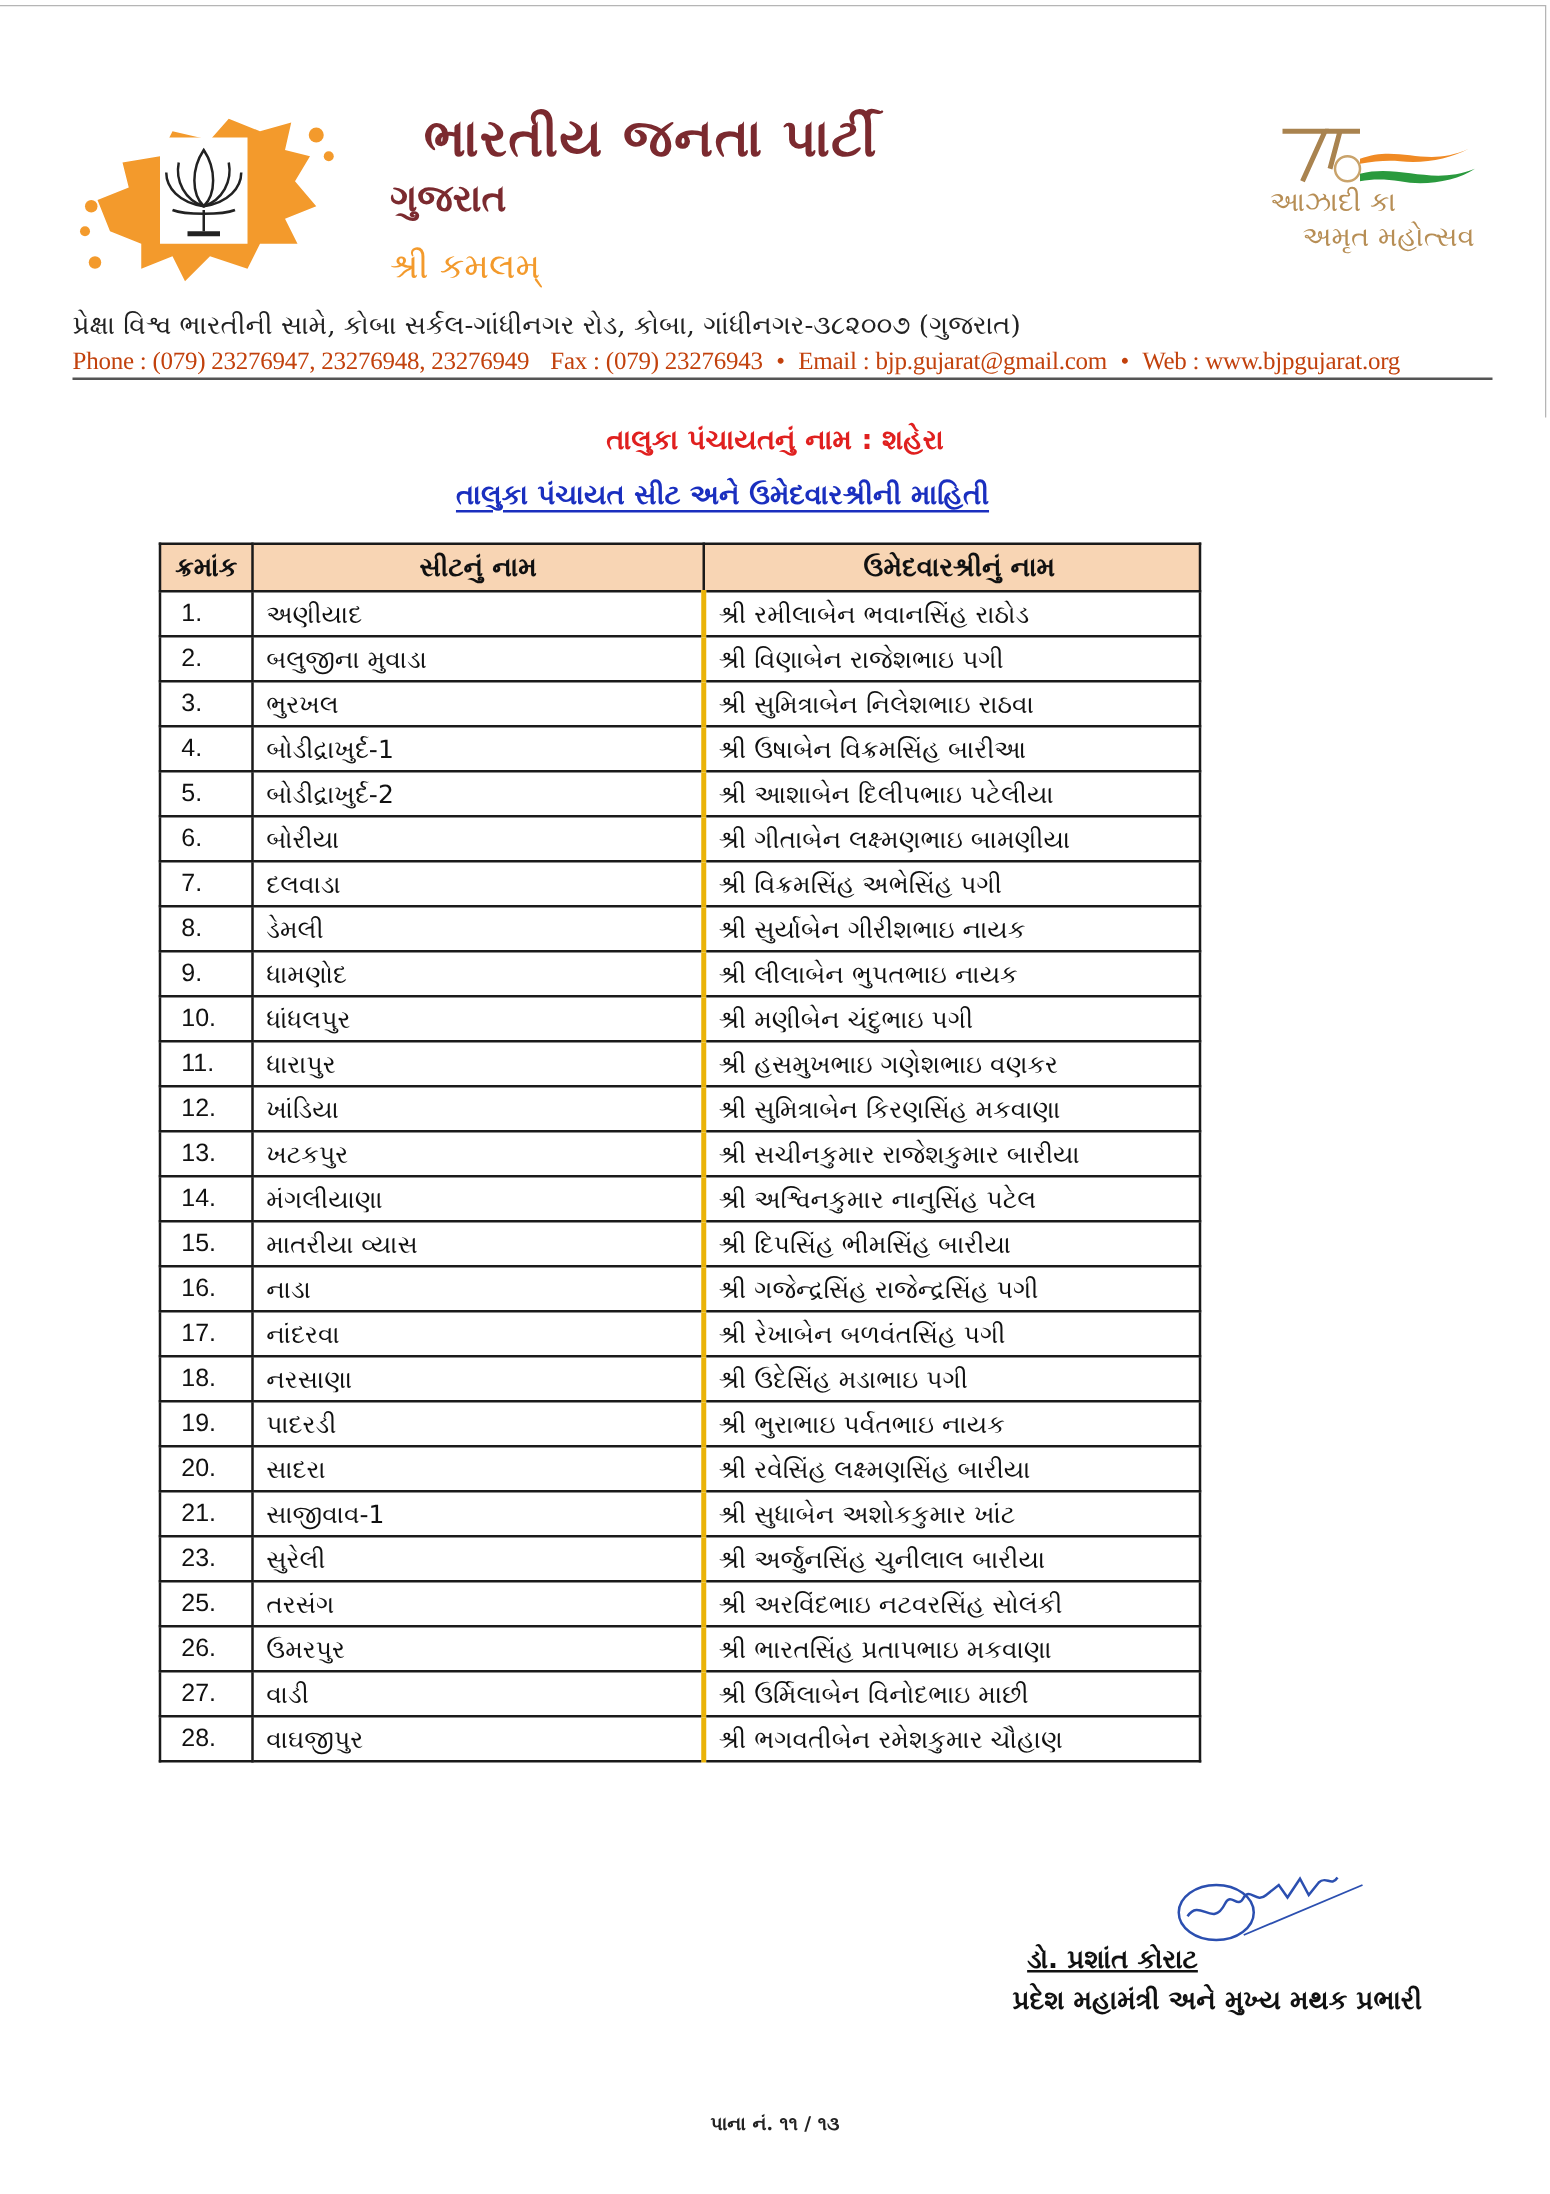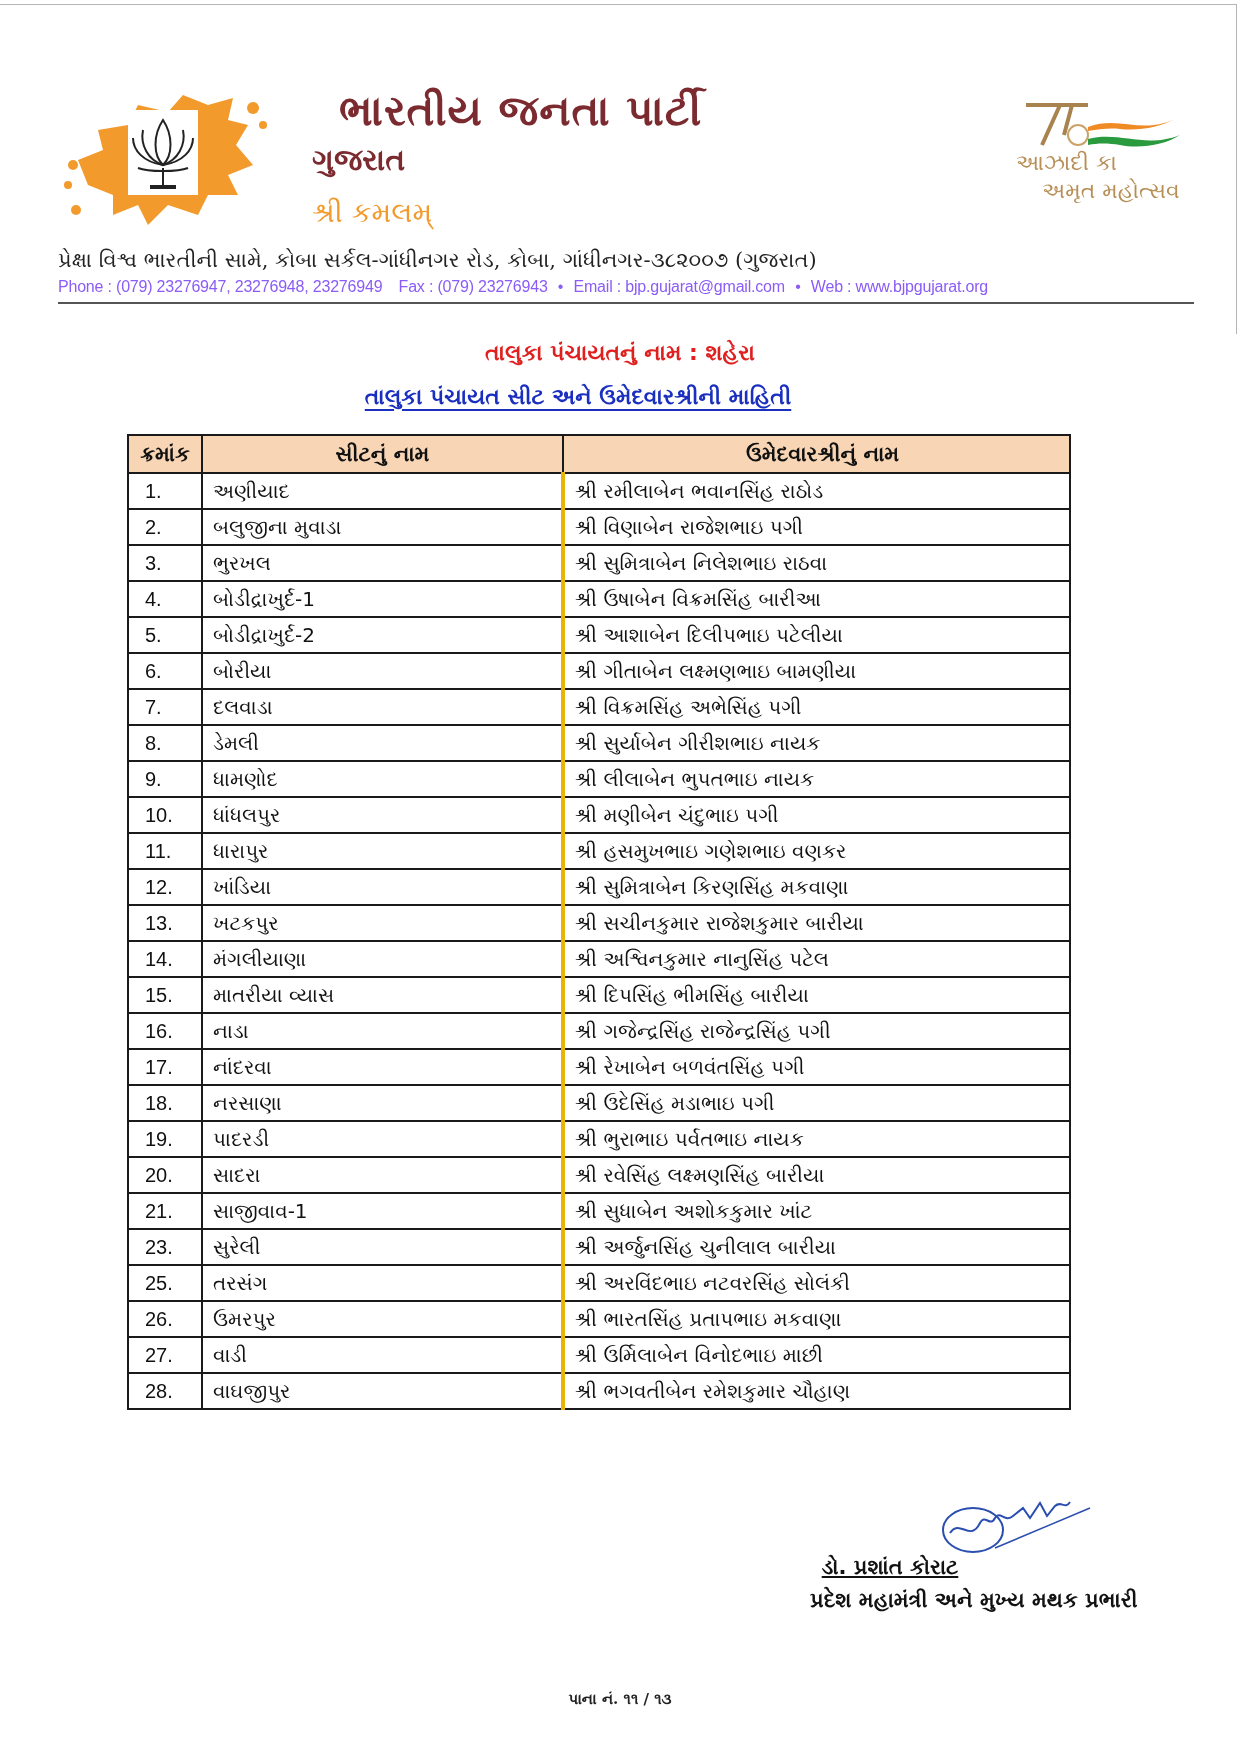--- a/index.html
+++ b/index.html
@@ -14,34 +14,34 @@
                font-weight:bold; font-size:42px; color:#7b2a2f; letter-spacing:1px; white-space:nowrap;margin-left:27px; }
   .org-sub { position:absolute; left:312px; top:142px; font-family:"DejaVu Serif", serif;
              font-weight:bold; font-size:30px; color:#7b2a2f; white-space:nowrap;text-align:right; }
   .org-place { position:absolute; left:312px; top:196px; font-size:28px; color:#f39a2c; white-space:nowrap; }
   .azadi { position:absolute; left:1020px; top:95px; width:200px; height:120px; }
   .azadi-line1 { position:absolute; left:1016px; top:150px; font-size:22px; color:#b78e55; white-space:nowrap; }
   .azadi-line2 { position:absolute; left:1042px; top:178px; font-size:22px; color:#b78e55; white-space:nowrap; }
 
   .address { position:absolute; left:58px; top:248px; font-family:"DejaVu Serif", serif;
              font-size:21px; color:#222; white-space:nowrap; }
-  .contact { position:absolute; left:58px; top:278px; font-family:Liberation Sans, sans-serif;
-             font-size:16px; color:#8b5cf6; white-space:nowrap; letter-spacing:-0.2px; }
+  .contact { position:absolute; left:58px; top:278px; font-family:Liberation Serif, serif;
+             font-size:20px; color:#c2410c; white-space:nowrap; letter-spacing:-0.2px; }
   .contact .sep { margin:0 6px; }
   .header-rule { position:absolute; left:58px; top:302px; width:1136px; height:2px; background:#555; }
 
   
   .taluka-title { position:absolute; left:0; width:1240px; top:340px; text-align:center;
                   font-weight:bold; font-size:22px; color:#e0201f; }
   .info-title { position:absolute; left:0; width:1156px; top:384px; text-align:center;
                 font-weight:bold; font-size:22px; color:#1a2fbf; }
   .info-title span { text-decoration:underline; text-underline-offset:5px; }
 
   
-  table.seats { position:absolute; left:127px; top:434px; width:944px; border-collapse:collapse;border-radius:26px; }
+  table.seats { position:absolute; left:127px; top:434px; width:834px; border-collapse:collapse;border-radius:26px; }
   table.seats th { background:#f8d5b4; font-weight:bold; font-size:21px; height:36px;
                    border:2px solid #1a1a1a; padding:0; color:#111; }
   table.seats td { font-size:20px; height:34px; border:2px solid #1a1a1a; padding:0 0 0 10px;
                    color:#111; white-space:nowrap; }
   table.seats td.num { padding-left:16px; width:56px; font-family:"Liberation Sans", sans-serif; }
   table.seats td.seat { width:348px; }
   table.seats td.cand { border-left:4px solid #eab308; }
   table.seats th.c-cand { border-left:2px solid #888;padding-left:12px; }
 
   

